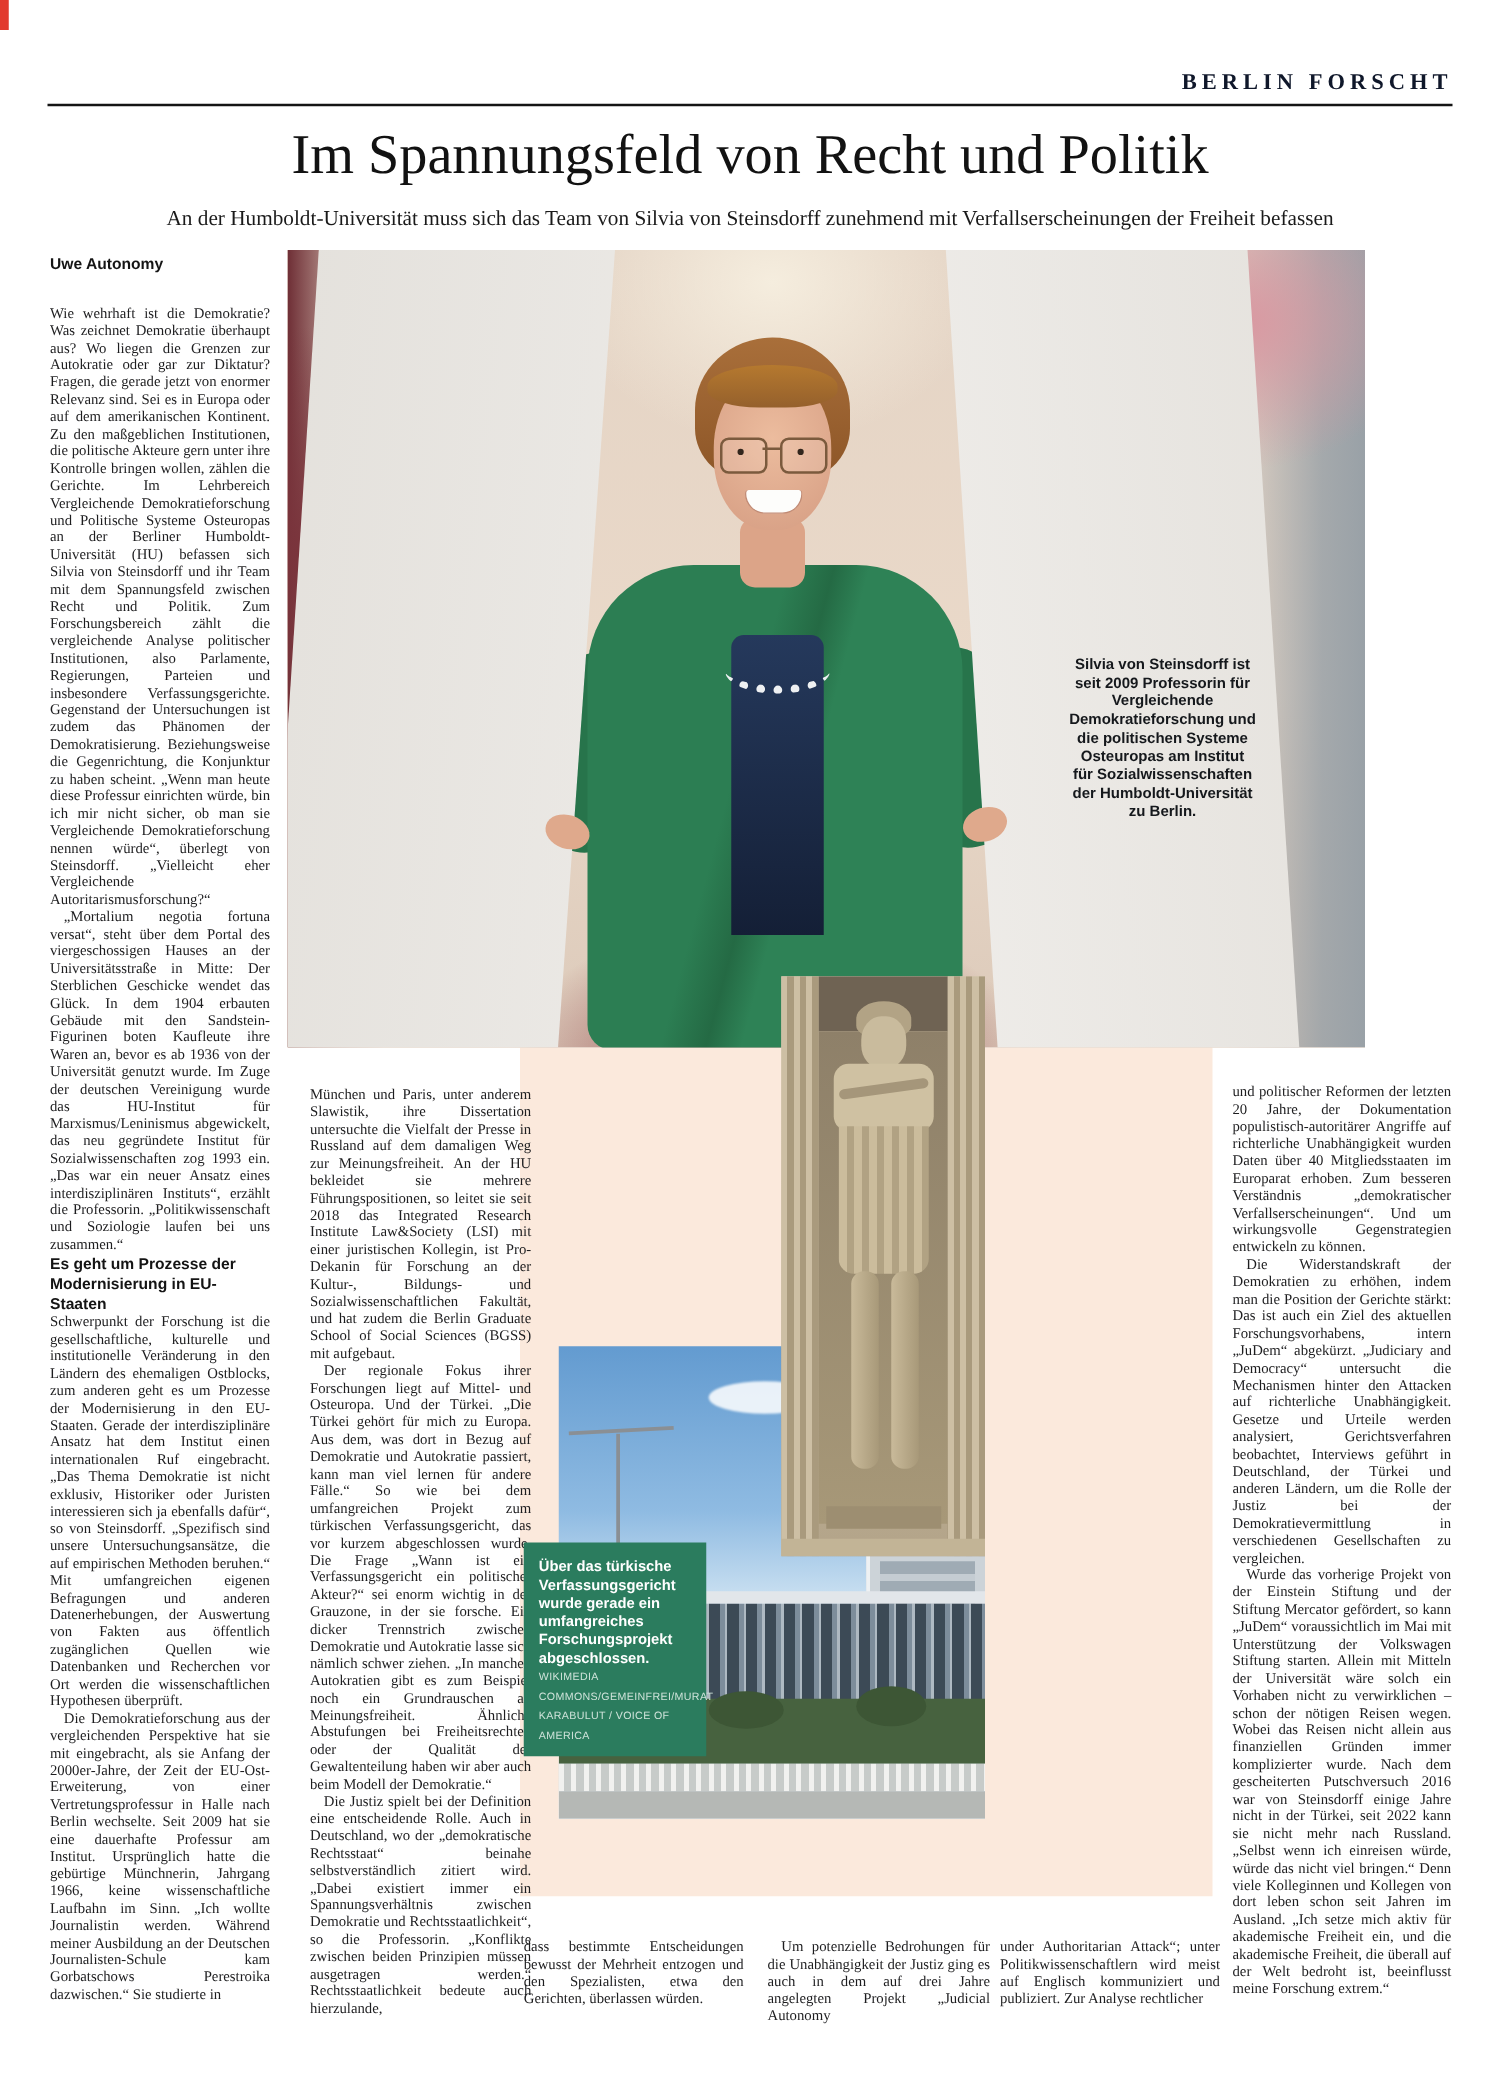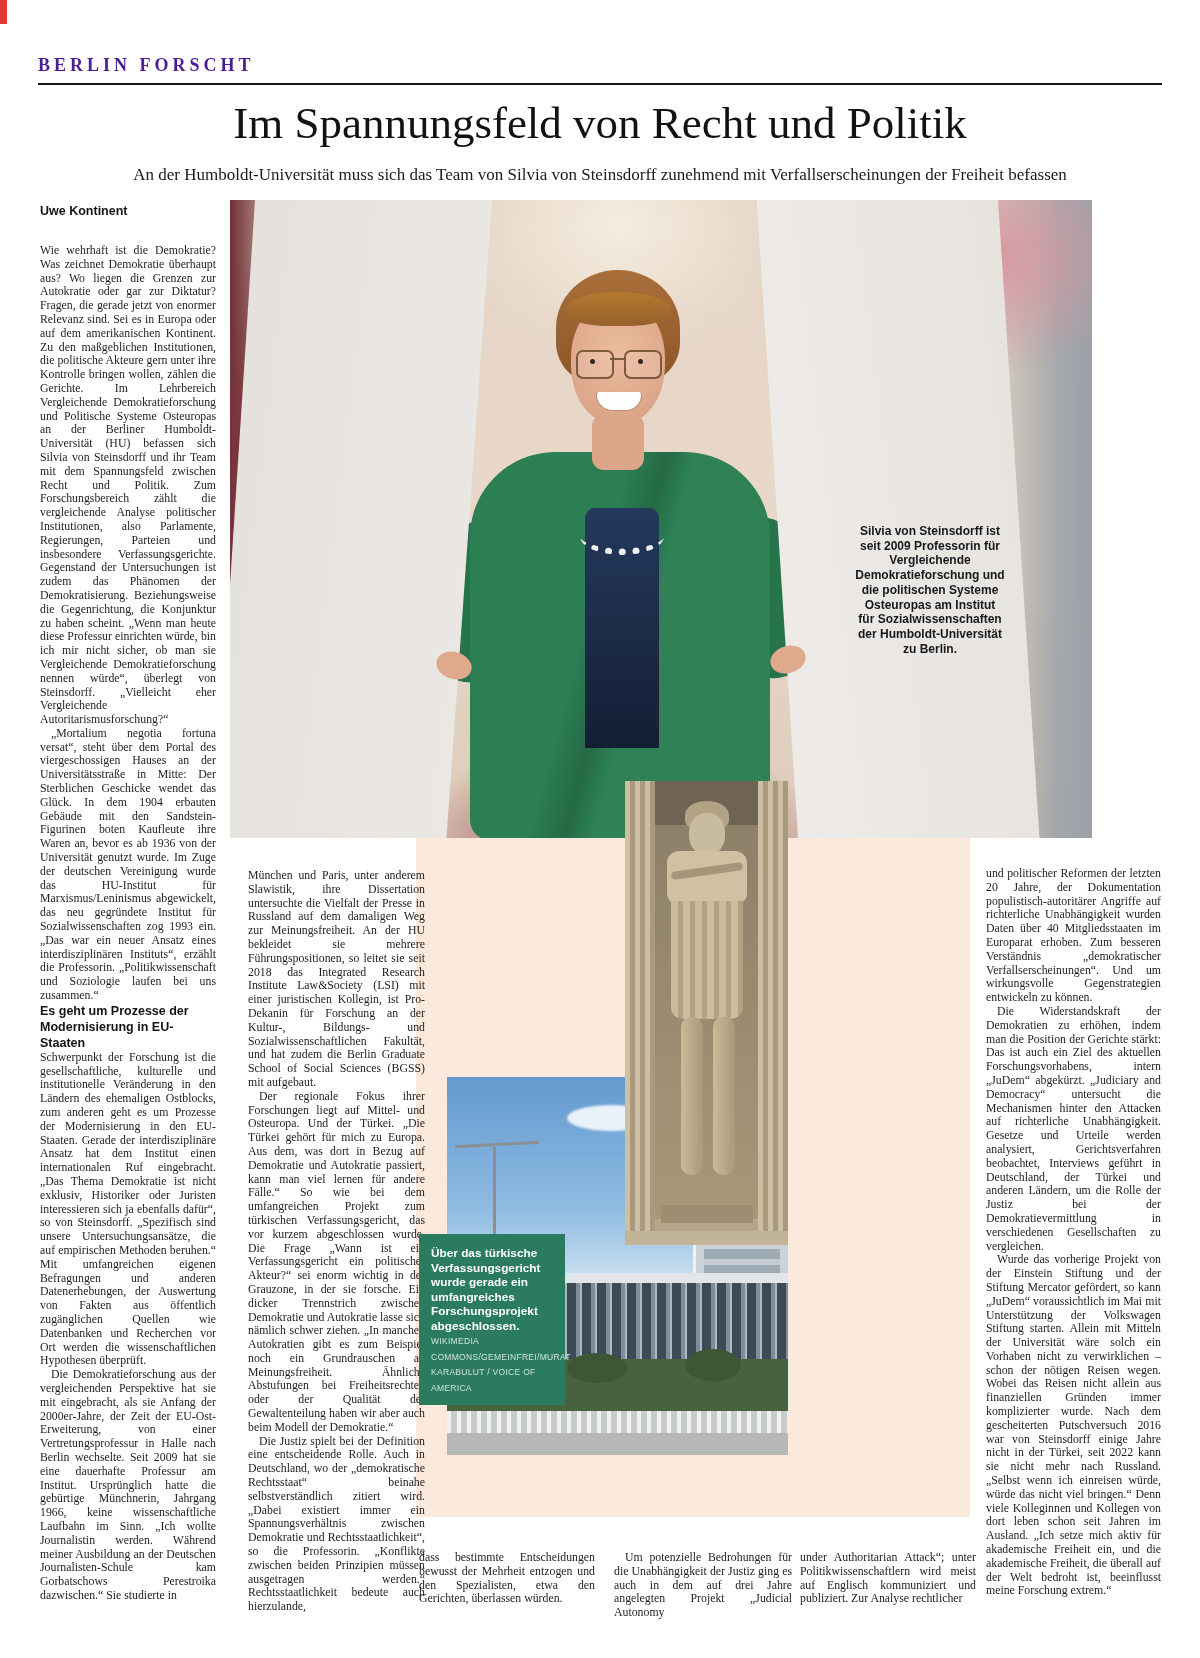--- a/index.html
+++ b/index.html
@@ -1,21 +1,21 @@
 <!DOCTYPE html>
 <html lang="de"><head>
 <meta charset="utf-8">
 <style>
   html,body{margin:0;padding:0;background:#e8e8e8;}
   .page{position:relative;width:1200px;height:1658px;background:#ffffff;margin:0 auto;
         overflow:hidden;font-family:"Liberation Serif",serif;color:#1d1d1f;}
   
   .corner-mark{position:absolute;left:0;top:0;width:7px;height:24px;background:#e23a2e;}
-  .kicker{position:absolute;top:55px;left:38px;width:1124px;text-align:left;
-          font-size:18px;letter-spacing:4px;font-weight:bold;color:#4c1d95;}
+  .kicker{position:absolute;top:55px;left:38px;width:1124px;text-align:right;
+          font-size:18px;letter-spacing:4px;font-weight:bold;color:#0f172a;}
   .kicker-rule{position:absolute;top:83px;left:38px;width:1124px;height:2px;background:#141414;}
   .headline{position:absolute;top:97px;left:38px;width:1124px;text-align:center;
             font-size:45px;line-height:52px;font-weight:normal;color:#121212;}
   .subhead{position:absolute;top:164px;left:38px;width:1124px;text-align:center;
            font-size:17px;line-height:22px;color:#1a1a1a;}
   .byline{position:absolute;left:40px;top:204px;font-family:"Liberation Sans",sans-serif;
           font-weight:bold;font-size:12.5px;color:#141414;}
   
   .col{position:absolute;width:176px;font-size:11.8px;line-height:13.8px;
        text-align:justify;hyphens:auto;-webkit-hyphens:auto;}
@@ -132,21 +132,21 @@
 <body>
 
 <div class="page">
 
   <div class="corner-mark"></div>
 
   <div class="kicker">BERLIN FORSCHT</div>
   <div class="kicker-rule"></div>
   <h1 class="headline" style="margin:0;">Im Spannungsfeld von Recht und Politik</h1>
   <div class="subhead">An der Humboldt-Universität muss sich das Team von Silvia von Steinsdorff zunehmend mit Verfallserscheinungen der Freiheit befassen</div>
-  <div class="byline">Uwe Kontinent</div>
+  <div class="byline">Uwe Autonomy</div>
 
   <div class="peach"></div>
 
   <div class="portrait">
     <div class="p-bg"></div>
     <div class="sleeve l"></div>
     <div class="sleeve r"></div>
     <div class="blazer"></div>
     <div class="shirt"></div>
     <div class="neck"></div>

